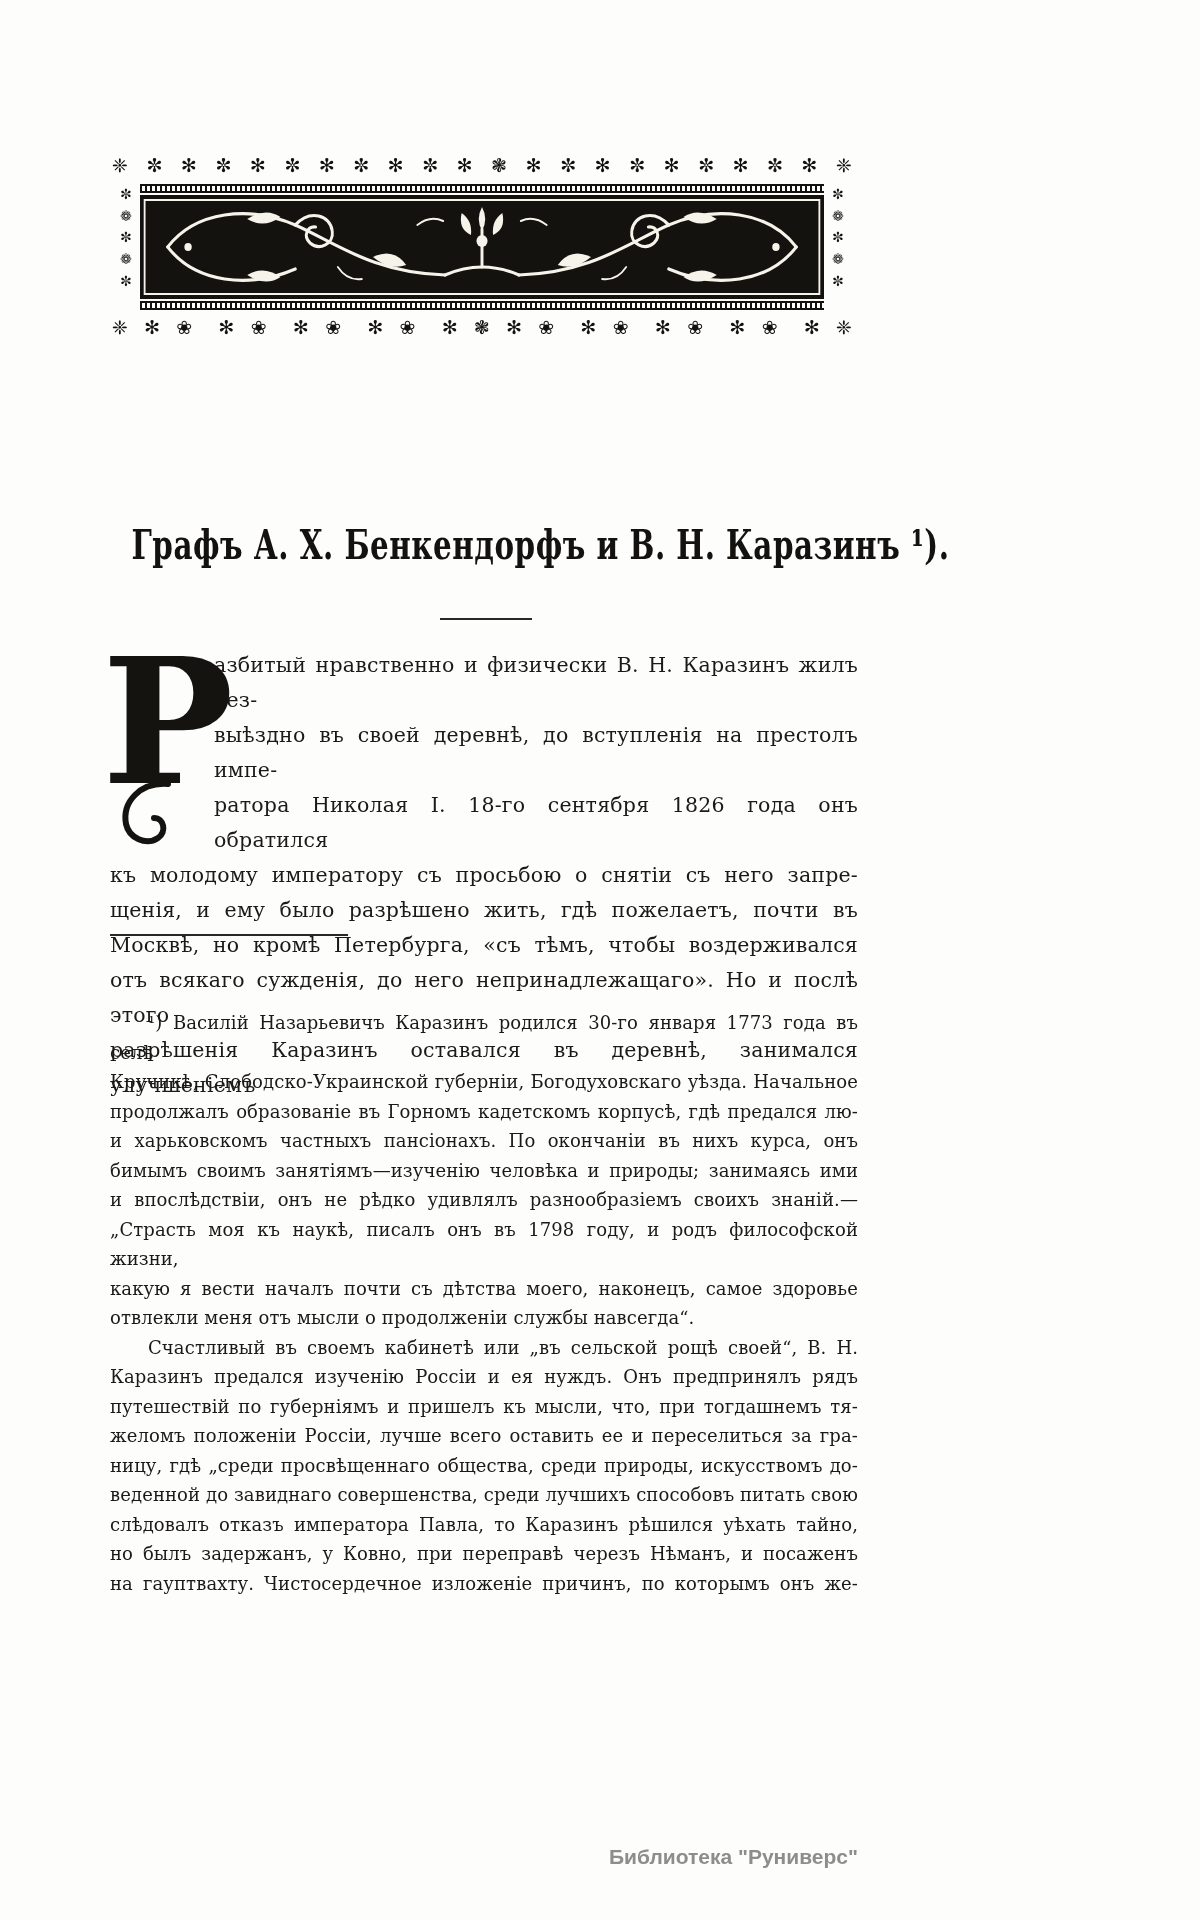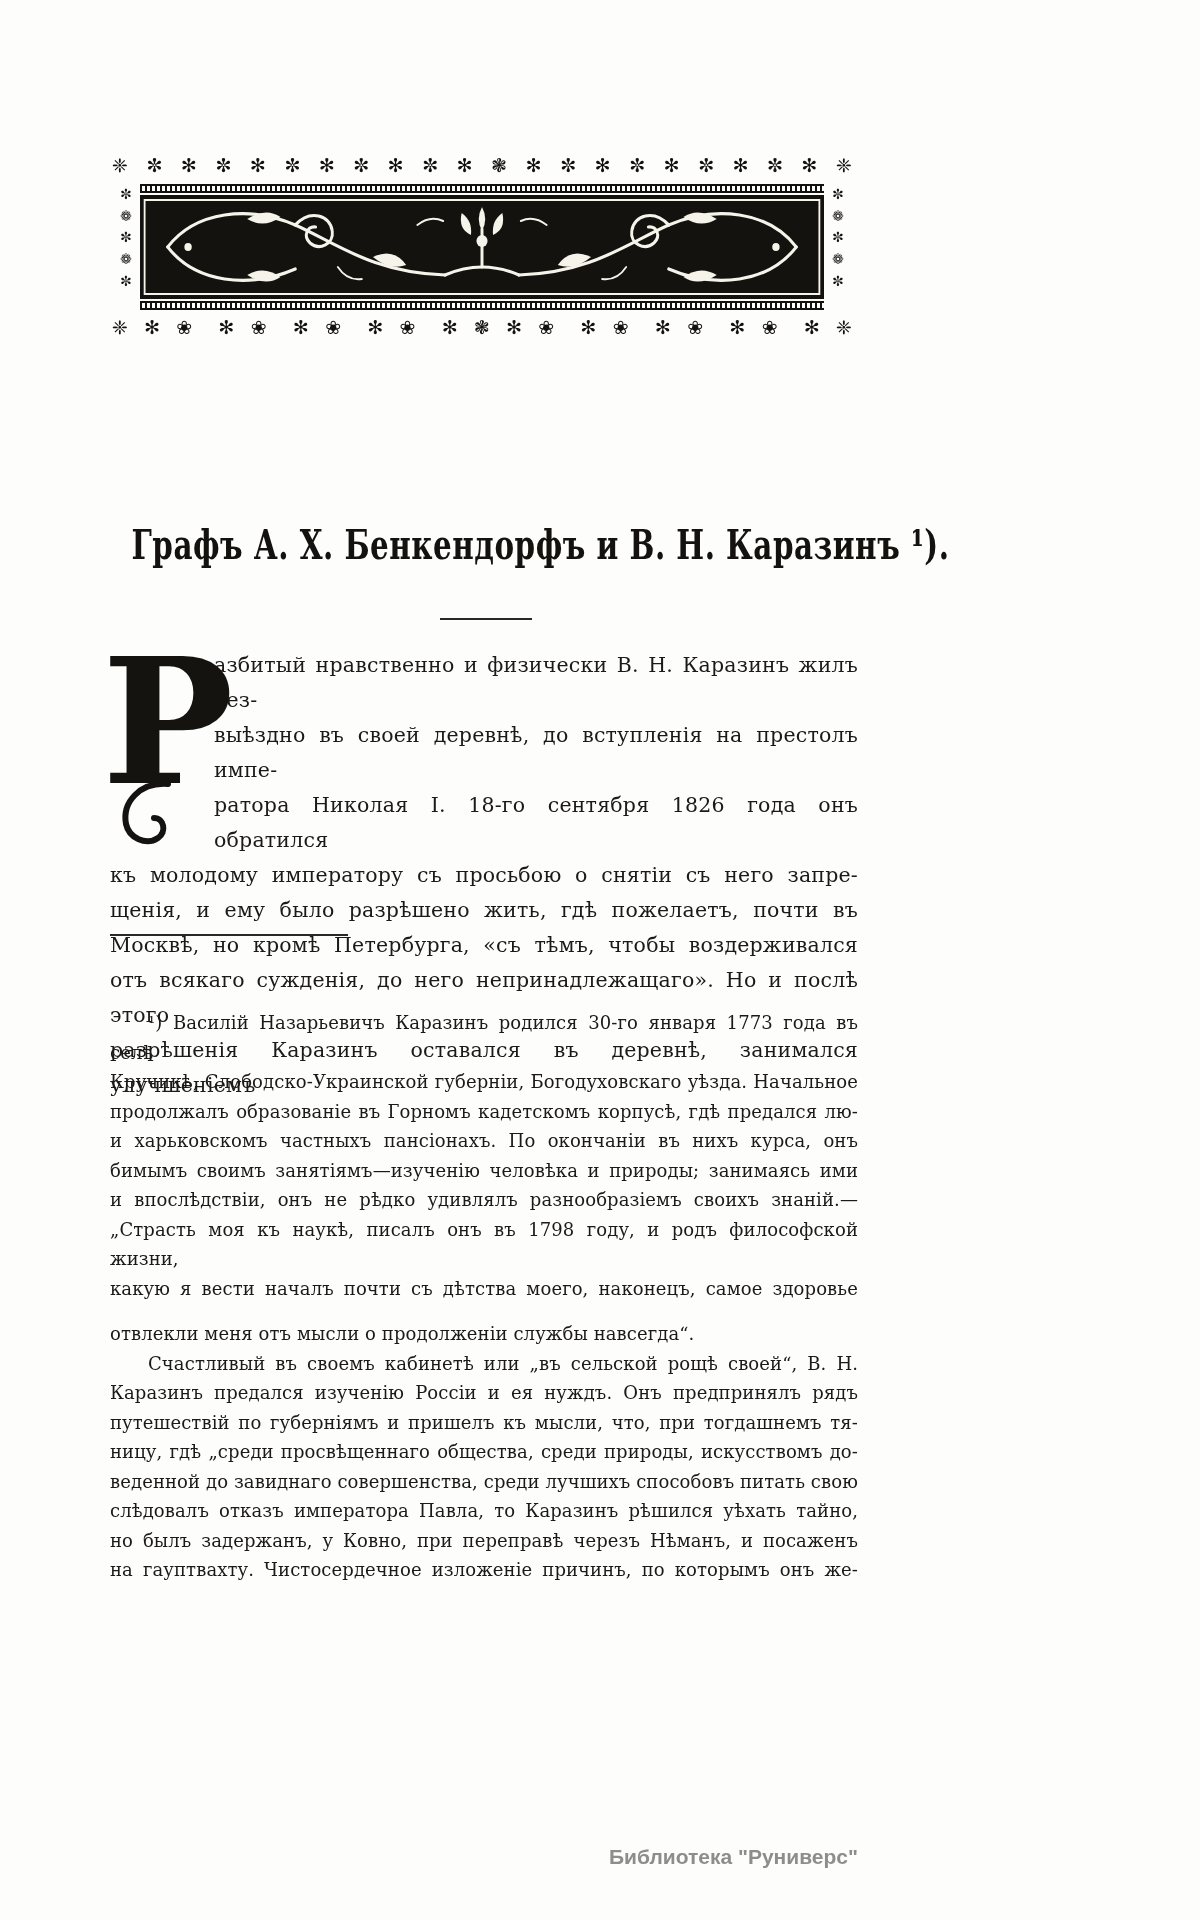--- a/index.html
+++ b/index.html
@@ -46,21 +46,21 @@
     position:absolute; left:440px; top:618px; width:92px;
     border-top:2.5px solid #2a2825;
   }
 
   
   .body-text {
     position:absolute; left:110px; top:648px; width:748px;
     font-size:20.5px; line-height:35px; letter-spacing:.2px;
   }
   .tline { text-align:justify; text-align-last:justify; }
-  .tline.flush { text-align-last:left;margin-top:16px; }
+  .tline.flush { text-align-last:left; }
   .tline.indent { text-indent:38px; }
 
   .dropcap { float:left; width:104px; height:206px; position:relative; }
   .dropcap .letter {
     position:absolute; top:-14px; left:-8px;
     font-size:175px; line-height:1; font-weight:bold; color:#15130f;
   }
   .dropcap svg { position:absolute; left:0; top:130px; }
 
   
@@ -170,20 +170,21 @@
     <div class="tline">продолжалъ образованіе въ Горномъ кадетскомъ корпусѣ, гдѣ предался лю-</div>
     <div class="tline">и харьковскомъ частныхъ пансіонахъ. По окончаніи въ нихъ курса, онъ</div>
     <div class="tline">бимымъ своимъ занятіямъ—изученію человѣка и природы; занимаясь ими</div>
     <div class="tline">и впослѣдствіи, онъ не рѣдко удивлялъ разнообразіемъ своихъ знаній.—</div>
     <div class="tline">„Страсть моя къ наукѣ, писалъ онъ въ 1798 году, и родъ философской жизни,</div>
     <div class="tline">какую я вести началъ почти съ дѣтства моего, наконецъ, самое здоровье</div>
     <div class="tline flush">отвлекли меня отъ мысли о продолженіи службы навсегда“.</div>
     <div class="tline indent">Счастливый въ своемъ кабинетѣ или „въ сельской рощѣ своей“, В. Н.</div>
     <div class="tline">Каразинъ предался изученію Россіи и ея нуждъ. Онъ предпринялъ рядъ</div>
     <div class="tline">путешествій по губерніямъ и пришелъ къ мысли, что, при тогдашнемъ тя-</div>
+    <div class="tline">желомъ положеніи Россіи, лучше всего оставить ее и переселиться за гра-</div>
     <div class="tline">ницу, гдѣ „среди просвѣщеннаго общества, среди природы, искусствомъ до-</div>
     <div class="tline">веденной до завиднаго совершенства, среди лучшихъ способовъ питать свою</div>
     <div class="tline">слѣдовалъ отказъ императора Павла, то Каразинъ рѣшился уѣхать тайно,</div>
     <div class="tline">но былъ задержанъ, у Ковно, при переправѣ черезъ Нѣманъ, и посаженъ</div>
     <div class="tline">на гауптвахту. Чистосердечное изложеніе причинъ, по которымъ онъ же-</div>
   </div>
 
 <div class="watermark">Библиотека "Руниверс"</div>
 
 </body></html>

